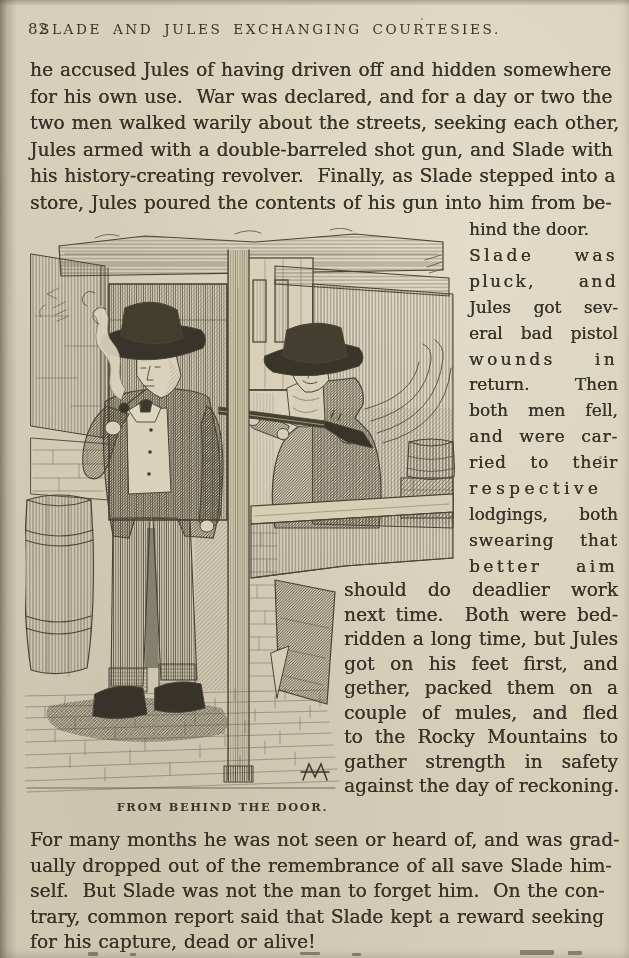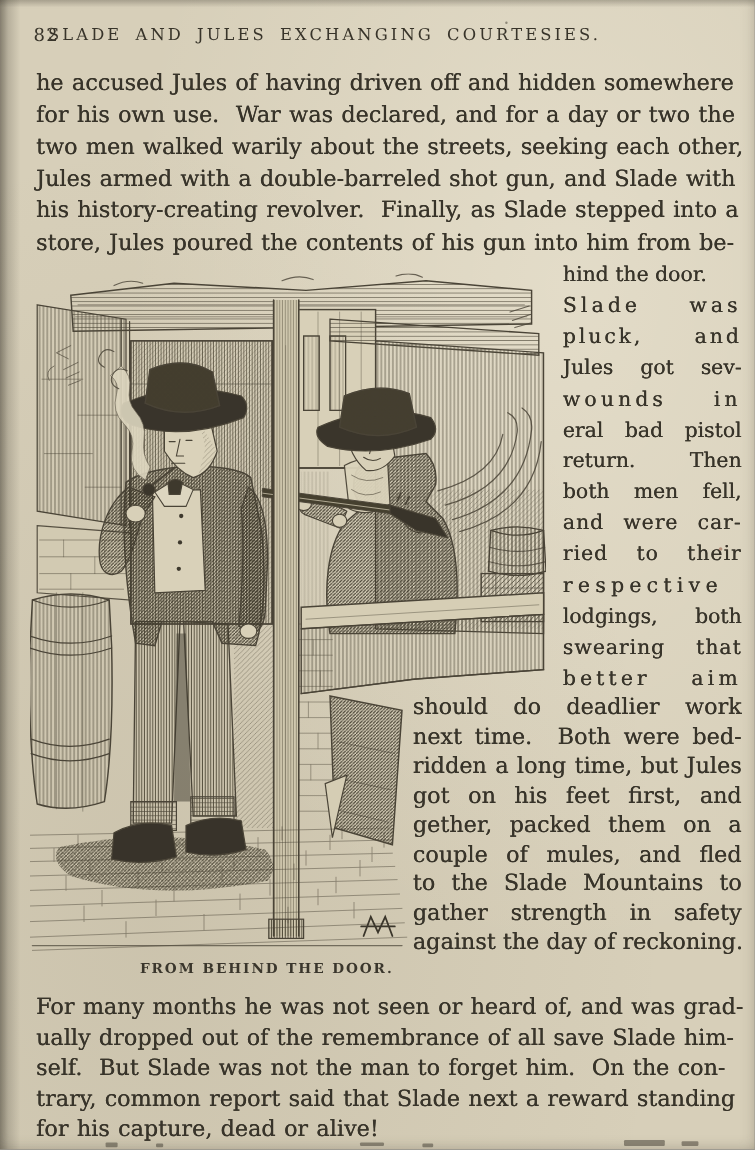--- a/index.html
+++ b/index.html
@@ -243,49 +243,49 @@
     </g>
   </svg>
 
   <div id="caption">FROM BEHIND THE DOOR.</div>
 
   <div id="col-n" class="body-text">
     <div class="line">hind the door.</div>
     <div class="line jl ls3">Slade was</div>
     <div class="line jl ls2">pluck, and</div>
     <div class="line jl">Jules got sev-</div>
+    <div class="line jl">eral bad pistol</div>
     <div class="line jl ls3">wounds in</div>
-    <div class="line jl">eral bad pistol</div>
     <div class="line jl">return.&nbsp; Then</div>
     <div class="line jl">both men fell,</div>
     <div class="line jl ls1">and were car-</div>
     <div class="line jl ls1">ried to their</div>
     <div class="line jl ls4">respective</div>
     <div class="line jl">lodgings, both</div>
     <div class="line jl ls1">swearing that</div>
     <div class="line jl ls3">better aim</div>
   </div>
 
   <div id="col-w" class="body-text">
     <div class="line jl">should do deadlier work</div>
     <div class="line jl">next time.&nbsp; Both were bed-</div>
     <div class="line jl">ridden a long time, but Jules</div>
     <div class="line jl">got on his feet first, and</div>
     <div class="line jl">gether, packed them on a</div>
     <div class="line jl">couple of mules, and fled</div>
-    <div class="line jl">to the Slade Mountains to</div>
+    <div class="line jl">to the Rocky Mountains to</div>
     <div class="line jl">gather strength in safety</div>
     <div class="line">against the day of reckoning.</div>
   </div>
 
   <div id="p-bot" class="body-text">
     <div class="line jl">For many months he was not seen or heard of, and was grad-</div>
     <div class="line jl">ually dropped out of the remembrance of all save Slade him-</div>
     <div class="line jl">self.&nbsp; But Slade was not the man to forget him.&nbsp; On the con-</div>
-    <div class="line jl">trary, common report said that Slade next a reward standing</div>
+    <div class="line jl">trary, common report said that Slade kept a reward seeking</div>
     <div class="line">for his capture, dead or alive!</div>
   </div>
 
   <div class="frag" style="left:88px;top:952px;width:10px;height:4px;"></div>
   <div class="frag" style="left:130px;top:953px;width:6px;height:3px;"></div>
   <div class="frag" style="left:300px;top:952px;width:20px;height:3px;"></div>
   <div class="frag" style="left:352px;top:953px;width:9px;height:3px;"></div>
   <div class="frag" style="left:520px;top:950px;width:34px;height:5px;"></div>
   <div class="frag" style="left:568px;top:951px;width:14px;height:4px;"></div>
 

